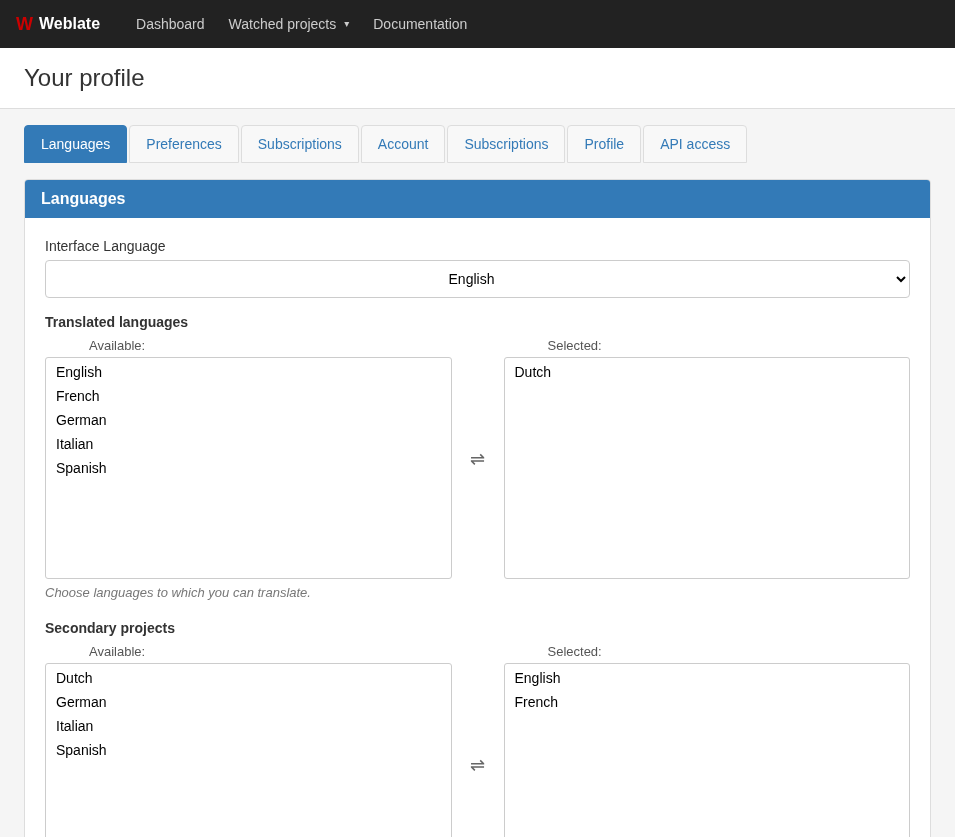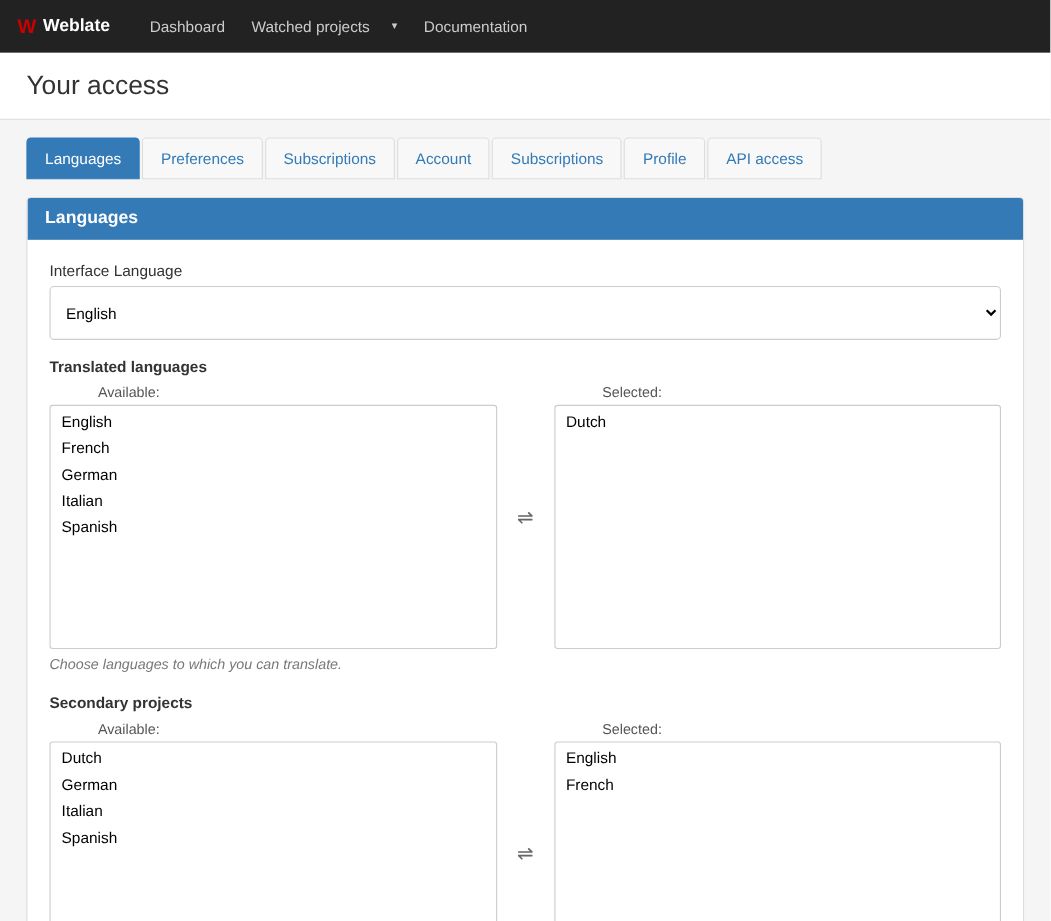--- a/index.html
+++ b/index.html
@@ -33,21 +33,21 @@
       color: #ccc;
       text-decoration: none;
       padding: 0 12px;
       line-height: 48px;
       font-size: 14px;
       cursor: pointer;
     }
     .navbar-dropdown {
       display: flex;
       align-items: center;
-      gap: 20px;
+      gap: 8px;
     }
     .dropdown-arrow { font-size: 10px; }
 
     
     .page-header {
       background: #fff;
       border-bottom: 1px solid #ddd;
       padding: 16px 24px;
     }
     .page-title {
@@ -116,21 +116,22 @@
 
     .select-control {
       width: 100%;
       padding: 6px 10px;
       border: 1px solid #ccc;
       border-radius: 4px;
       font-size: 14px;
       margin-bottom: 16px;
       background: #fff;
       appearance: auto;
-      height: 49px;
+      height: 38px;
+      text-align: center;
     }
 
     .dual-list-container {
       display: flex;
       align-items: center;
       gap: 8px;
       margin-bottom: 6px;
     }
 
     .list-column {
@@ -206,21 +207,21 @@
   </a>
   <a class="navbar-link">Dashboard</a>
   <a class="navbar-link navbar-dropdown">
     <span>Watched projects</span>
     <span class="dropdown-arrow">▾</span>
   </a>
   <a class="navbar-link">Documentation</a>
 </nav>
 
 <div class="page-header">
-  <h1 class="page-title">Your access</h1>
+  <h1 class="page-title">Your profile</h1>
 </div>
 
 <div class="main-content">
 
   <div class="tabs">
     <a class="tab active">Languages</a>
     <a class="tab">Preferences</a>
     <a class="tab">Subscriptions</a>
     <a class="tab">Account</a>
     <a class="tab">Subscriptions</a>

